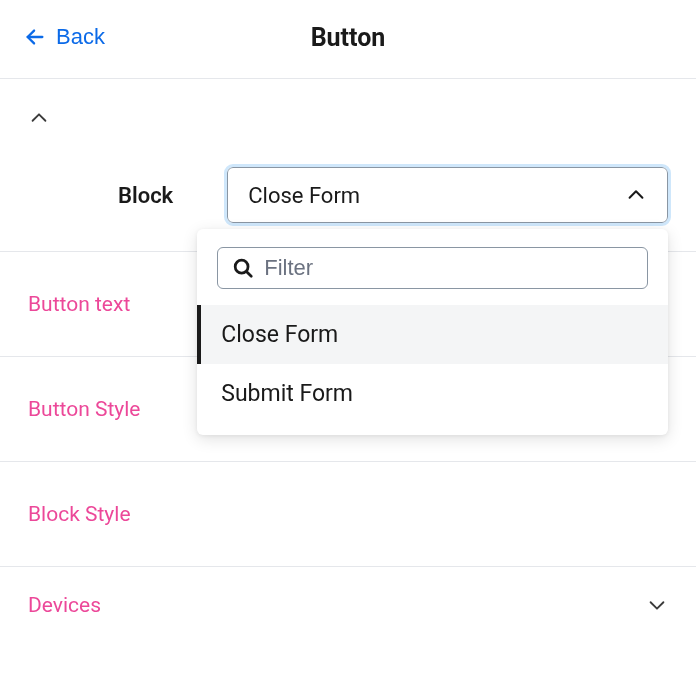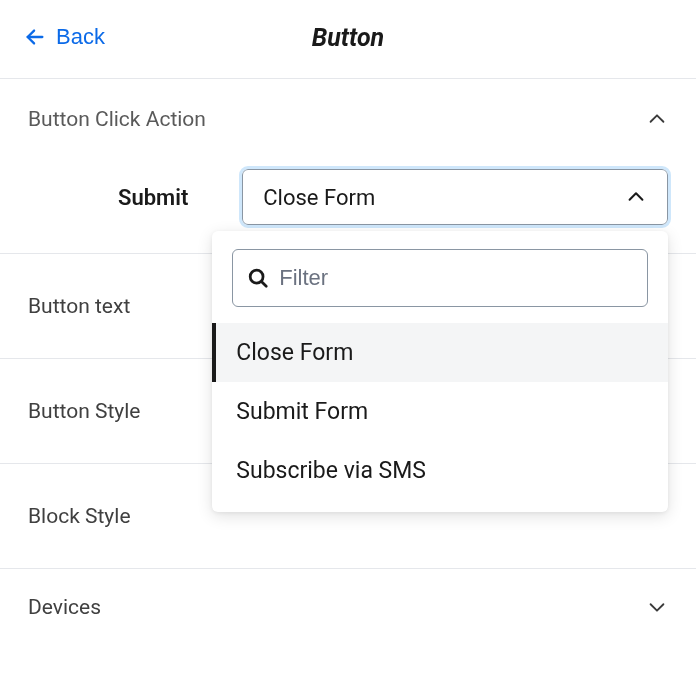--- a/index.html
+++ b/index.html
@@ -36,21 +36,20 @@
       align-items: center;
       justify-content: center;
     }
     .page-title {
       position: absolute;
       left: 50%;
       transform: translateX(-50%);
       font-size: 25px;
       font-weight: 700;
       color: #1a1a1a;
-      font-style: italic;
     }
     .divider {
       height: 1px;
       background: #e5e7eb;
       width: 100%;
     }
     .content {
       padding: 0;
     }
     .section-header {
@@ -120,21 +119,21 @@
     }
     .filter-wrapper {
       padding: 0 20px 16px 20px;
     }
     .filter-input-container {
       position: relative;
       display: flex;
       align-items: center;
       border: 1.5px solid #8a96a3;
       border-radius: 6px;
-      height: 58px;
+      height: 42px;
       padding: 0 14px;
     }
     .filter-icon {
       display: inline-flex;
       margin-right: 10px;
       color: #1a1a1a;
     }
     .filter-input {
       border: none;
       outline: none;
@@ -164,21 +163,21 @@
     .list-row {
       display: flex;
       justify-content: space-between;
       align-items: center;
       padding: 40px 28px;
       cursor: pointer;
     }
     .list-row-title {
       font-size: 21px;
       font-weight: 400;
-      color: #404040;
+      color: #ec4899;
     }
   </style>
 </head>
 <body>
 
 <div class="header">
   <button class="back-button">
     <span class="back-arrow">
       <svg width="22" height="22" viewBox="0 0 24 24" fill="none" stroke="#0b6ae8" stroke-width="2.5" stroke-linecap="round" stroke-linejoin="round">
         <line x1="20" y1="12" x2="4" y2="12"></line>
@@ -188,30 +187,29 @@
     <span>Back</span>
   </button>
   <div class="page-title">Button</div>
 </div>
 
 <div class="divider"></div>
 
 <div class="content">
 
   <div class="section-header">
-    <div class="section-title">Button Click Action</div>
     <span class="chevron">
       <svg width="22" height="22" viewBox="0 0 24 24" fill="none" stroke="#3a3a3a" stroke-width="2" stroke-linecap="round" stroke-linejoin="round">
         <polyline points="5 15 12 8 19 15"></polyline>
       </svg>
     </span>
   </div>
 
   <div class="action-row">
-    <div class="action-label">Submit</div>
+    <div class="action-label">Block</div>
     <div class="select-wrapper">
       <div class="select-trigger">
         <span>Close Form</span>
         <span class="chevron">
           <svg width="22" height="22" viewBox="0 0 24 24" fill="none" stroke="#1a1a1a" stroke-width="2.2" stroke-linecap="round" stroke-linejoin="round">
             <polyline points="5 15 12 8 19 15"></polyline>
           </svg>
         </span>
       </div>
 
@@ -222,21 +220,20 @@
               <svg width="22" height="22" viewBox="0 0 24 24" fill="none" stroke="#1a1a1a" stroke-width="3" stroke-linecap="round" stroke-linejoin="round">
                 <circle cx="10.5" cy="10.5" r="7"></circle>
                 <line x1="21" y1="21" x2="16" y2="16"></line>
               </svg>
             </span>
             <input type="text" class="filter-input" placeholder="Filter" style="">
           </div>
         </div>
         <div class="dropdown-option selected">Close Form</div>
         <div class="dropdown-option">Submit Form</div>
-        <div class="dropdown-option">Subscribe via SMS</div>
       </div>
     </div>
   </div>
 
   <div class="list-section">
     <div class="list-row">
       <div class="list-row-title">Button text</div>
     </div>
   </div>
 

